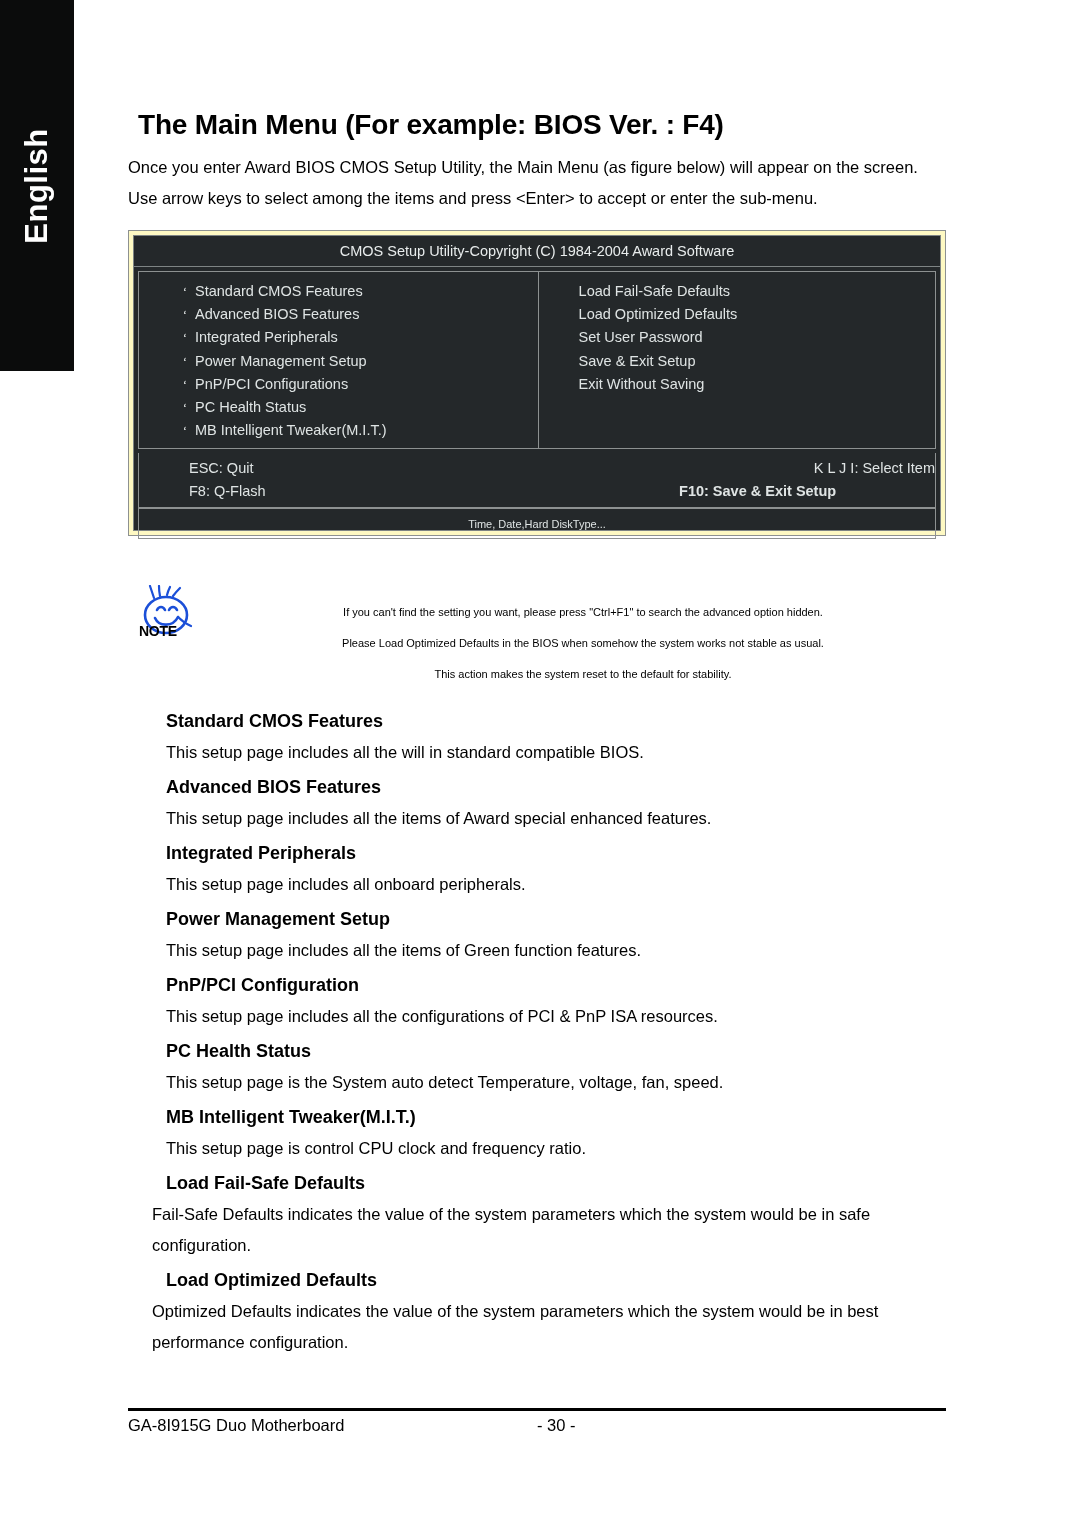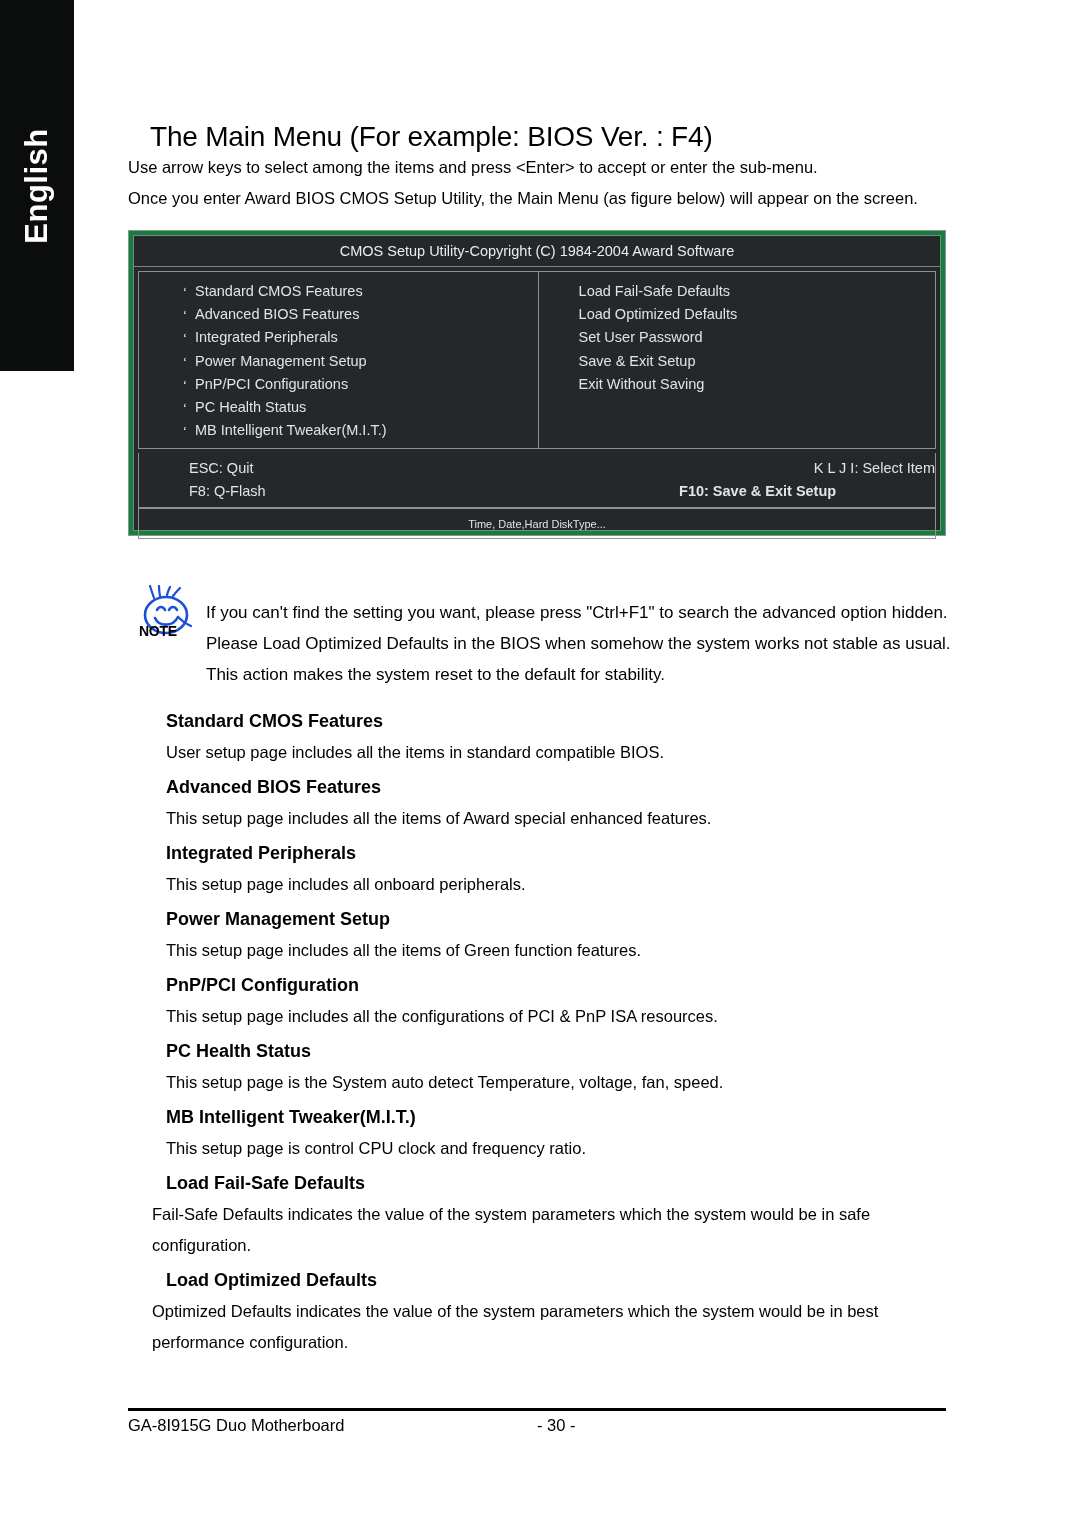--- a/index.html
+++ b/index.html
@@ -41,26 +41,26 @@
   
   .page {
     position: absolute;
     left: 128px;
     top: 0;
     width: 832px;
     height: 1529px;
   }
 
   h1.page-title {
-    margin: 16px;
+    margin: 4px;
     position: absolute;
     left: 6px;
     top: 105px;
     font-size: 28px;
-    font-weight: normal;
+    font-weight: bold;
     letter-spacing: -0.2px;
     white-space: nowrap;
   }
 
   .intro {
     position: absolute;
     left: 0px;
     top: 152px;
     width: 832px;
     font-size: 16.5px;
@@ -68,21 +68,21 @@
   }
   .intro div { white-space: nowrap; }
 
   
   .bios-panel {
     position: absolute;
     left: 0px;
     top: 230px;
     width: 818px;
     height: 306px;
-    background: #15803d;
+    background: #fef9c3;
     border: 1px solid #8d9191;
     box-sizing: border-box;
     padding: 4px;
   }
   .bios-inner {
     width: 100%;
     height: 100%;
     border: 1px solid #7e8484;
     box-sizing: border-box;
     background: #24282a;
@@ -187,22 +187,23 @@
     font-size: 14px;
     font-weight: bold;
     letter-spacing: -0.3px;
     color: #000;
   }
   .note-text {
     position: absolute;
     left: 78px;
     top: 12px;
     width: 754px;
-    font-size: 17px;
+    font-size: 11px;
     line-height: 31px;
+    text-align: center;
   }
   .note-text div { white-space: nowrap; }
 
   
   .sections {
     position: absolute;
     left: 0px;
     top: 705px;
     width: 832px;
   }
@@ -249,22 +250,22 @@
 
 <div class="lang-tab">
   <span class="lang-tab-label">English</span>
 </div>
 
 <div class="page">
 
   <h1 class="page-title">The Main Menu (For example: BIOS Ver. : F4)</h1>
 
   <div class="intro">
+    <div>Once you enter Award BIOS CMOS Setup Utility, the Main Menu (as figure below) will appear on the screen.</div>
     <div>Use arrow keys to select among the items and press &lt;Enter&gt; to accept or enter the sub-menu.</div>
-    <div>Once you enter Award BIOS CMOS Setup Utility, the Main Menu (as figure below) will appear on the screen.</div>
   </div>
 
   <div class="bios-panel">
     <div class="bios-inner">
 
       <div class="bios-title">CMOS Setup Utility-Copyright (C) 1984-2004 Award Software</div>
 
       <div class="bios-body">
 
         <div class="bios-col left">
@@ -345,21 +346,21 @@
       <div>If you can't find the setting you want, please press "Ctrl+F1" to search the advanced option hidden.</div>
       <div>Please Load Optimized Defaults in the BIOS when somehow the system works not stable as usual.</div>
       <div>This action makes the system reset to the default for stability.</div>
     </div>
   </div>
 
   <div class="sections">
 
     <div class="sec-block">
       <div class="sec-h">Standard CMOS Features</div>
-      <div class="sec-p">User setup page includes all the items in standard compatible BIOS.</div>
+      <div class="sec-p">This setup page includes all the will in standard compatible BIOS.</div>
     </div>
 
     <div class="sec-block">
       <div class="sec-h">Advanced BIOS Features</div>
       <div class="sec-p">This setup page includes all the items of Award special enhanced features.</div>
     </div>
 
     <div class="sec-block">
       <div class="sec-h">Integrated Peripherals</div>
       <div class="sec-p">This setup page includes all onboard peripherals.</div>

